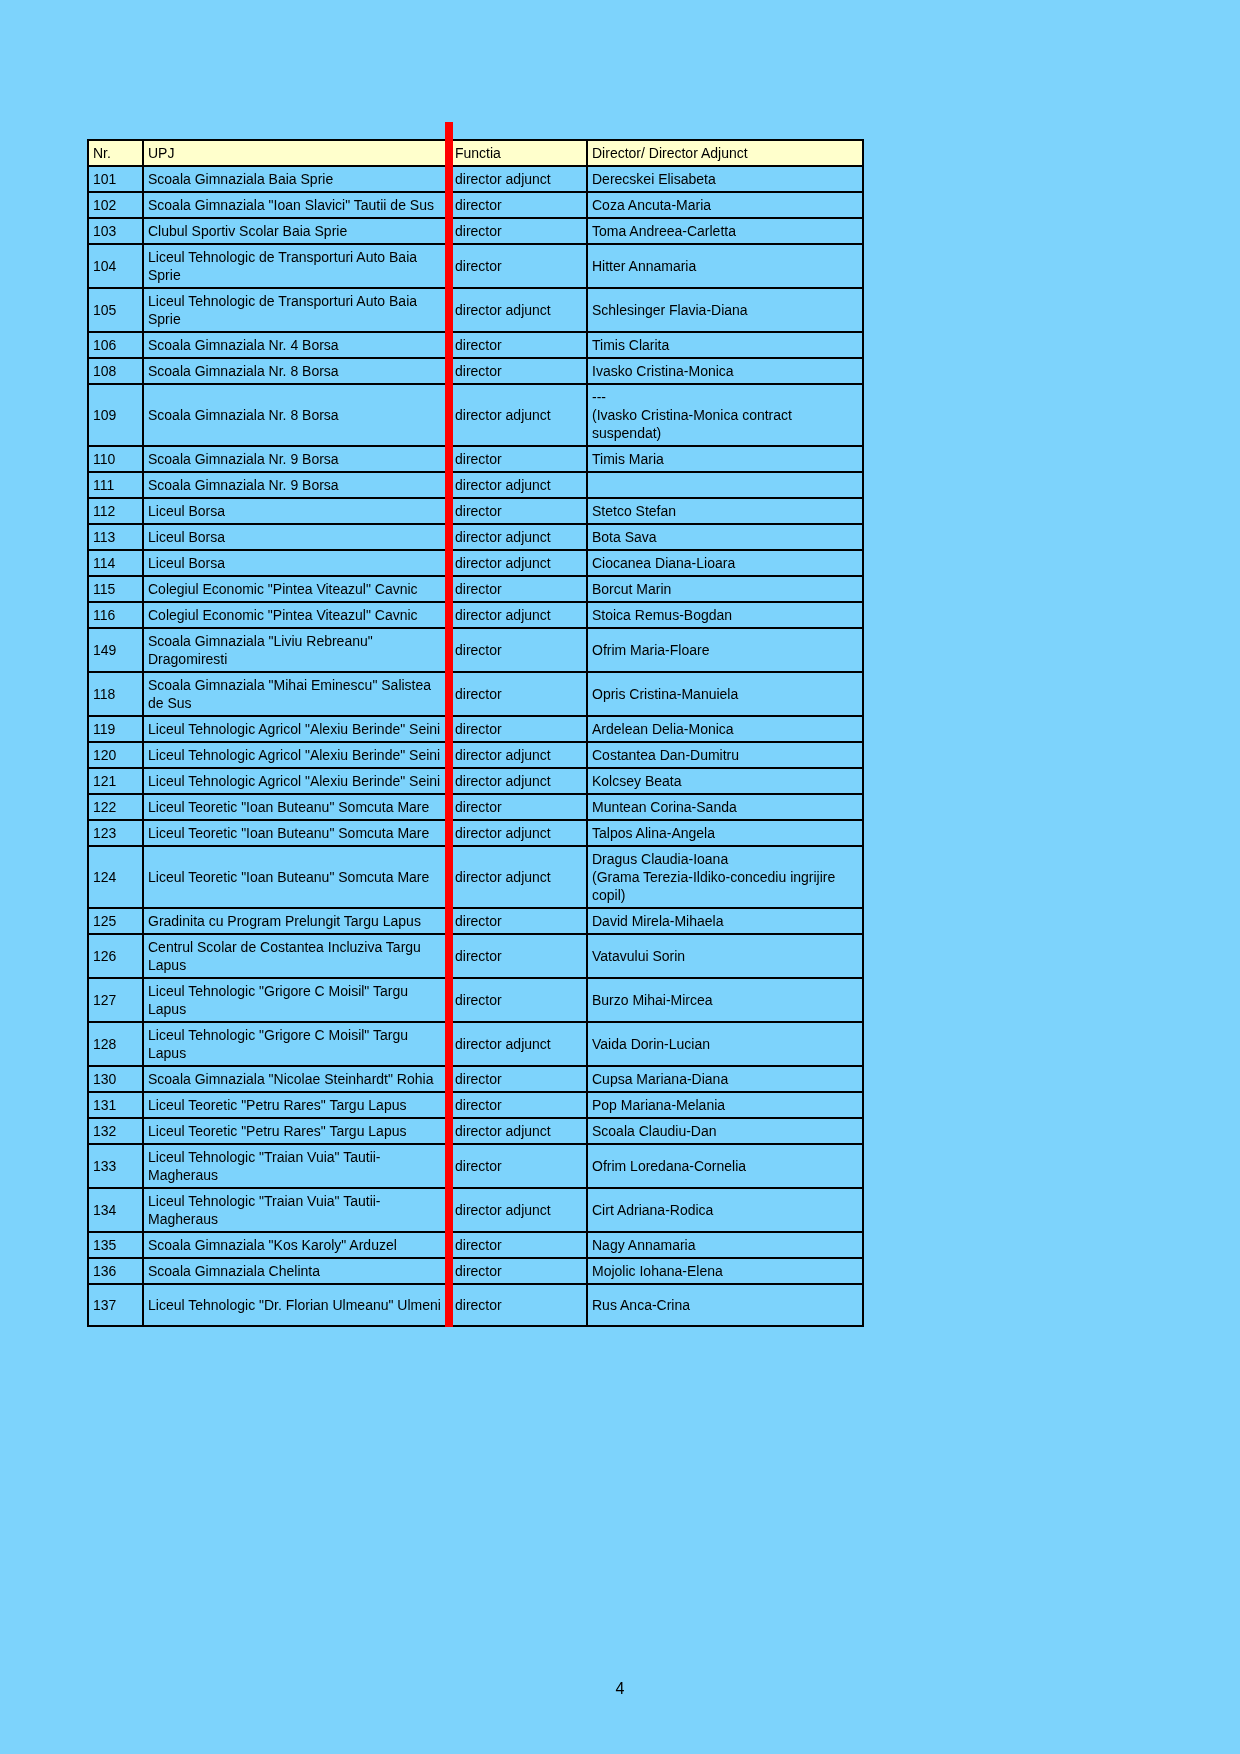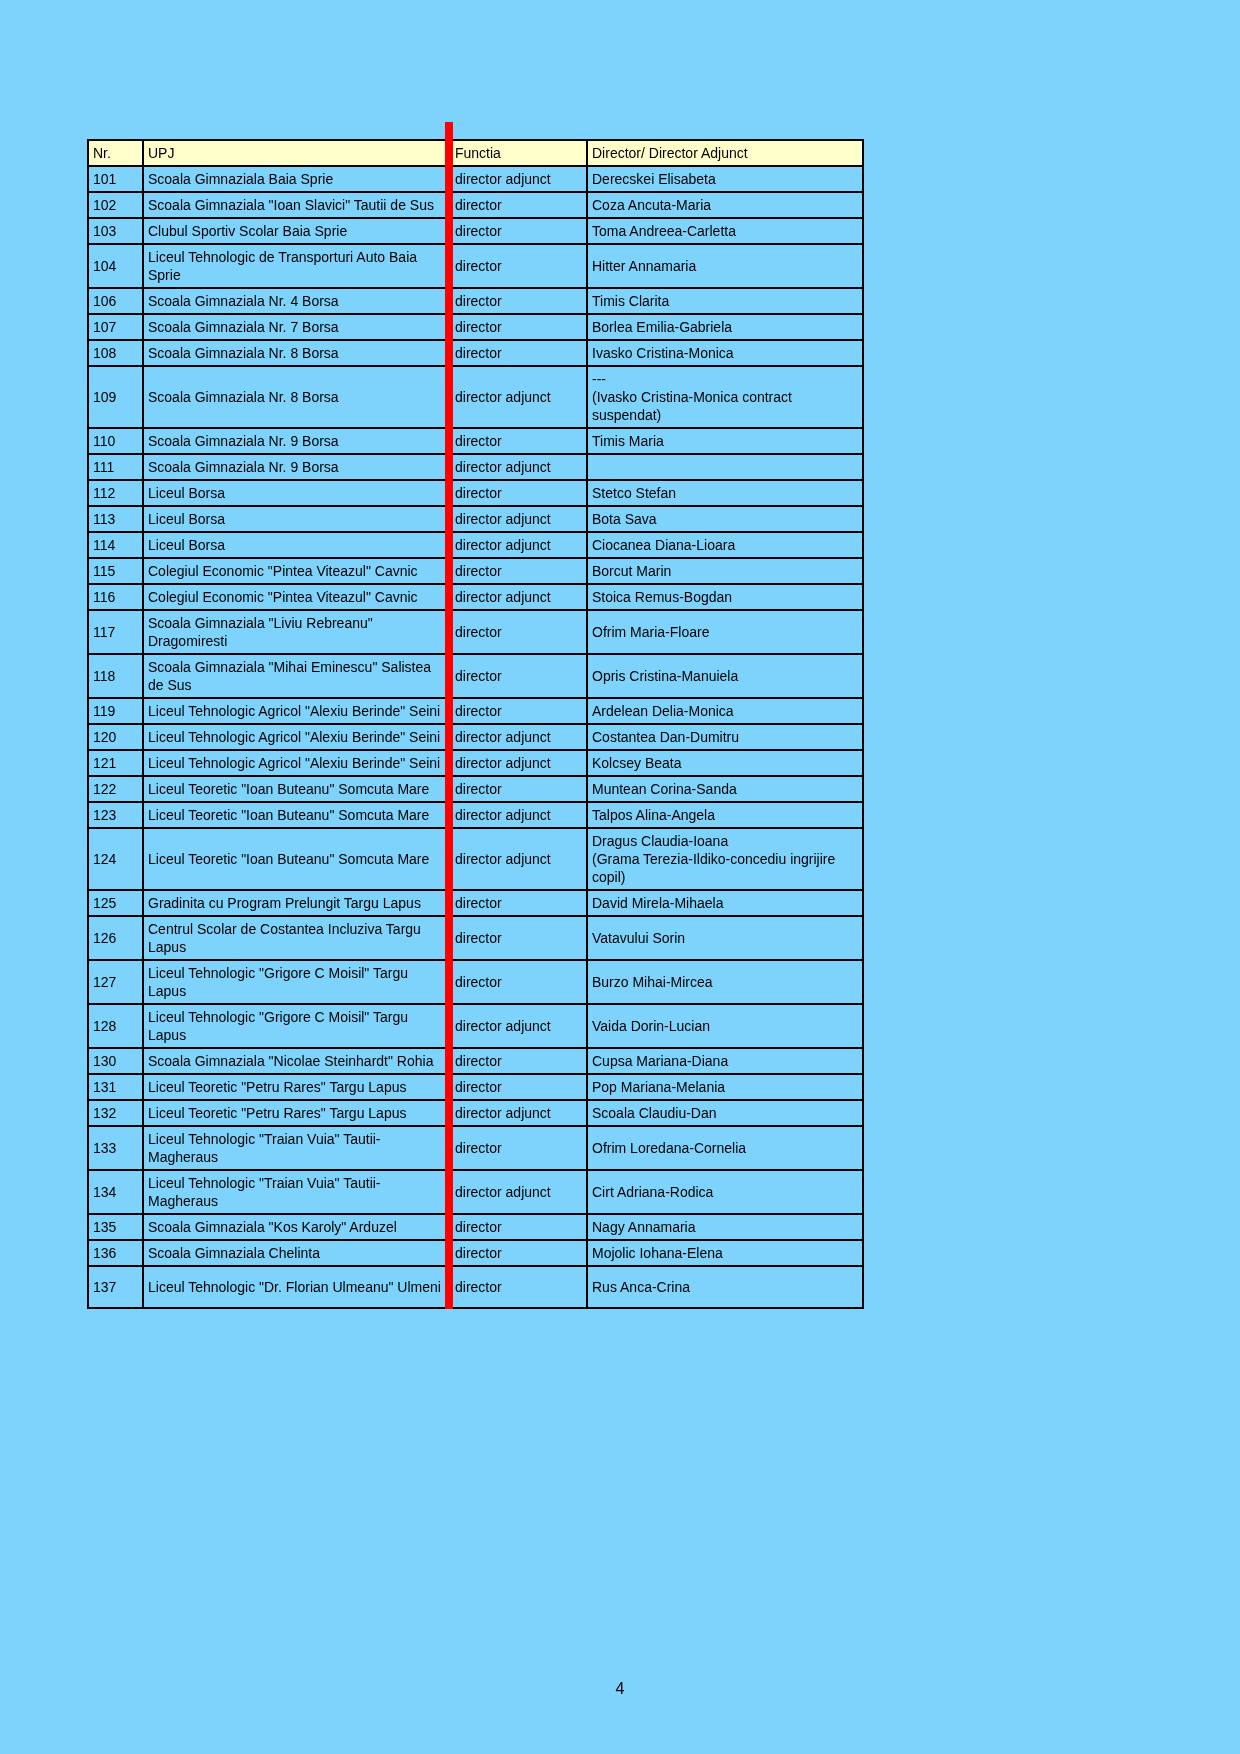--- a/index.html
+++ b/index.html
@@ -100,32 +100,32 @@
     <td>director</td>
     <td>Toma Andreea-Carletta</td>
   </tr>
           <tr>
     <td>104</td>
     <td>Liceul Tehnologic de Transporturi Auto Baia Sprie</td>
     <td>director</td>
     <td>Hitter Annamaria</td>
   </tr>
           <tr>
+    <td>105</td>
+    <td>Liceul Tehnologic de Transporturi Auto Baia Sprie</td>
+    <td>director adjunct</td>
+    <td>Schlesinger Flavia-Diana</td>
+  </tr>
+          <tr>
     <td>106</td>
     <td>Scoala Gimnaziala Nr. 4 Borsa</td>
     <td>director</td>
     <td>Timis Clarita</td>
   </tr>
           <tr>
-    <td>107</td>
-    <td>Scoala Gimnaziala Nr. 7 Borsa</td>
-    <td>director</td>
-    <td>Borlea Emilia-Gabriela</td>
-  </tr>
-          <tr>
     <td>108</td>
     <td>Scoala Gimnaziala Nr. 8 Borsa</td>
     <td>director</td>
     <td>Ivasko Cristina-Monica</td>
   </tr>
           <tr>
     <td>109</td>
     <td>Scoala Gimnaziala Nr. 8 Borsa</td>
     <td>director adjunct</td>
     <td>---
@@ -167,21 +167,21 @@
     <td>director</td>
     <td>Borcut Marin</td>
   </tr>
           <tr>
     <td>116</td>
     <td>Colegiul Economic "Pintea Viteazul" Cavnic</td>
     <td>director adjunct</td>
     <td>Stoica Remus-Bogdan</td>
   </tr>
           <tr>
-    <td>117</td>
+    <td>149</td>
     <td>Scoala Gimnaziala "Liviu Rebreanu" Dragomiresti</td>
     <td>director</td>
     <td>Ofrim Maria-Floare</td>
   </tr>
           <tr>
     <td>118</td>
     <td>Scoala Gimnaziala "Mihai Eminescu" Salistea de Sus</td>
     <td>director</td>
     <td>Opris Cristina-Manuiela</td>
   </tr>

